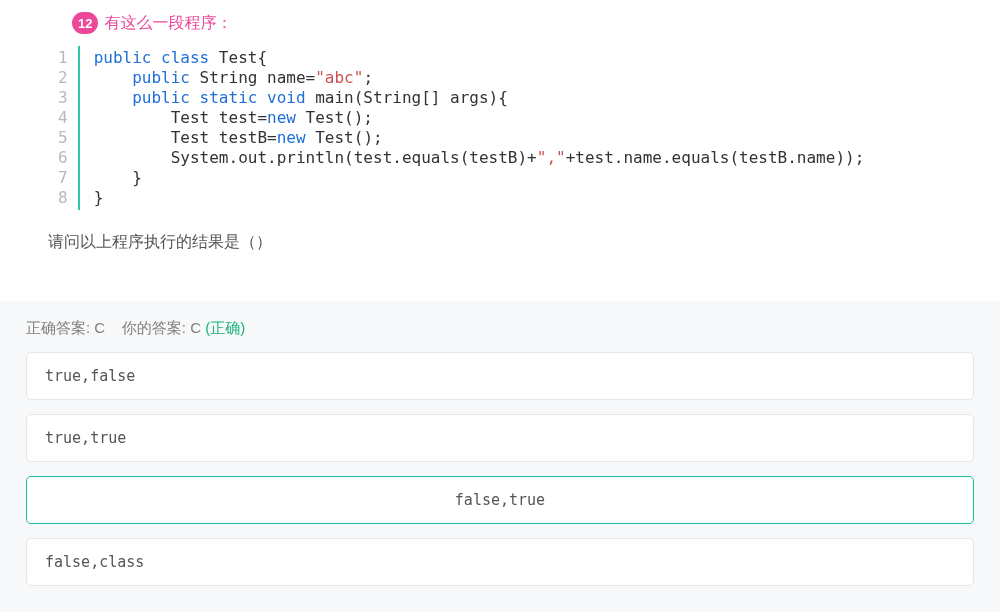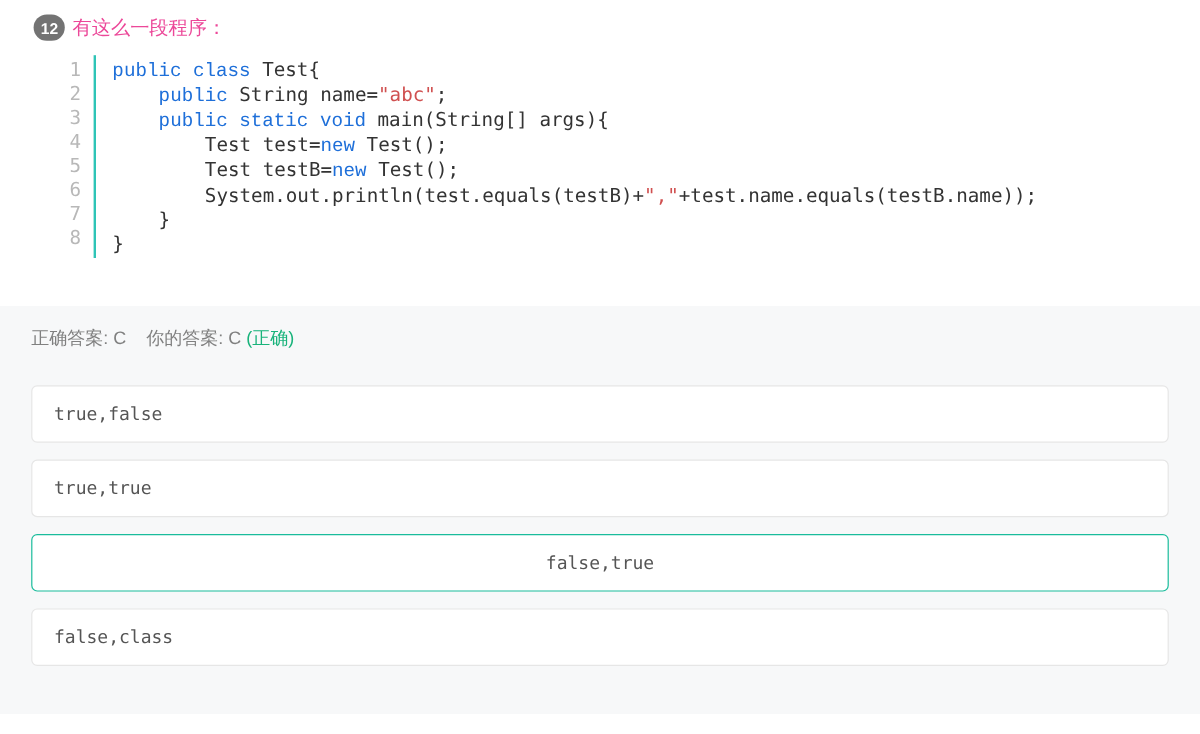--- a/index.html
+++ b/index.html
@@ -16,27 +16,28 @@
     display: flex;
     align-items: center;
     padding: 12px 0 8px 28px;
   }
   .qnum {
     display: inline-flex;
     align-items: center;
     justify-content: center;
     min-width: 26px;
     height: 22px;
-    background: #737373;
+    background: #ec4899;
     color: #fff;
     font-weight: 600;
     font-size: 13px;
     border-radius: 11px;
     padding: 0 6px;
     margin-right: 6px;
+    margin-left: 44px;
   }
   .qtext { color: #ec4899; font-size: 16px; }
   .codeblock {
     margin: 4px 0 10px 58px;
     display: flex;
     font-family: "Menlo", "Consolas", "Monaco", monospace;
     font-size: 16px;
     line-height: 1.25;
   }
   .gutter {
@@ -44,36 +45,36 @@
     color: #b8b8b8;
     padding: 2px 10px 2px 0;
     user-select: none;
     border-right: 2px solid #2ec4b6;
   }
   .codelines {
     padding: 2px 0 2px 14px;
     white-space: pre;
     color: #333;
   }
-  .kw { color: #1e6fd9; font-family: Liberation Mono, monospace; }
+  .kw { color: #1e6fd9; }
   .str { color: #d05050; }
   .question-footer {
     padding: 12px 0 8px 48px;
     color: #555;
     font-size: 16px;
   }
   .answer-section {
     background: #f7f8f9;
     padding: 18px 26px 26px 26px;
     margin-top: 40px;
   }
   .answer-header {
     color: #808080;
     font-size: 15px;
-    margin-bottom: 29px;
+    margin-bottom: 14px;
   }
   .answer-correct { color: #19b37b; }
   .options { }
   .option {
     background: #fff;
     border: 1px solid #e6e6e6;
     border-radius: 5px;
     padding: 14px 18px;
     margin-bottom: 14px;
     font-family: "Menlo", "Consolas", "Monaco", monospace;
@@ -102,20 +103,21 @@
         <div>3</div>
         <div>4</div>
         <div>5</div>
         <div>6</div>
         <div>7</div>
         <div>8</div>
       </div>
     <div class="codelines" id="codelines"><div><span class="kw">public class</span><span> Test{</span></div><div><span>    </span><span class="kw">public</span><span> String name=</span><span class="str">"abc"</span><span>;</span></div><div><span>    </span><span class="kw">public static void</span><span> main(String[] args){</span></div><div><span>        Test test=</span><span class="kw">new</span><span> Test();</span></div><div><span>        Test testB=</span><span class="kw">new</span><span> Test();</span></div><div><span>        System.out.println(test.equals(testB)+</span><span class="str">","</span><span>+test.name.equals(testB.name));</span></div><div><span>    }</span></div><div><span>}</span></div></div>
   </div>
 
+  <div class="question-footer">请问以上程序执行的结果是（）</div>
 
   <div class="answer-section">
     <div class="answer-header">
       <span>正确答案: </span><span>C</span>
       &nbsp;&nbsp;
       <span>你的答案: </span><span>C</span>
       <span class="answer-correct">(正确)</span>
     </div>
     <div class="options" id="options">
         <div class="option"><span>true,false</span></div>

